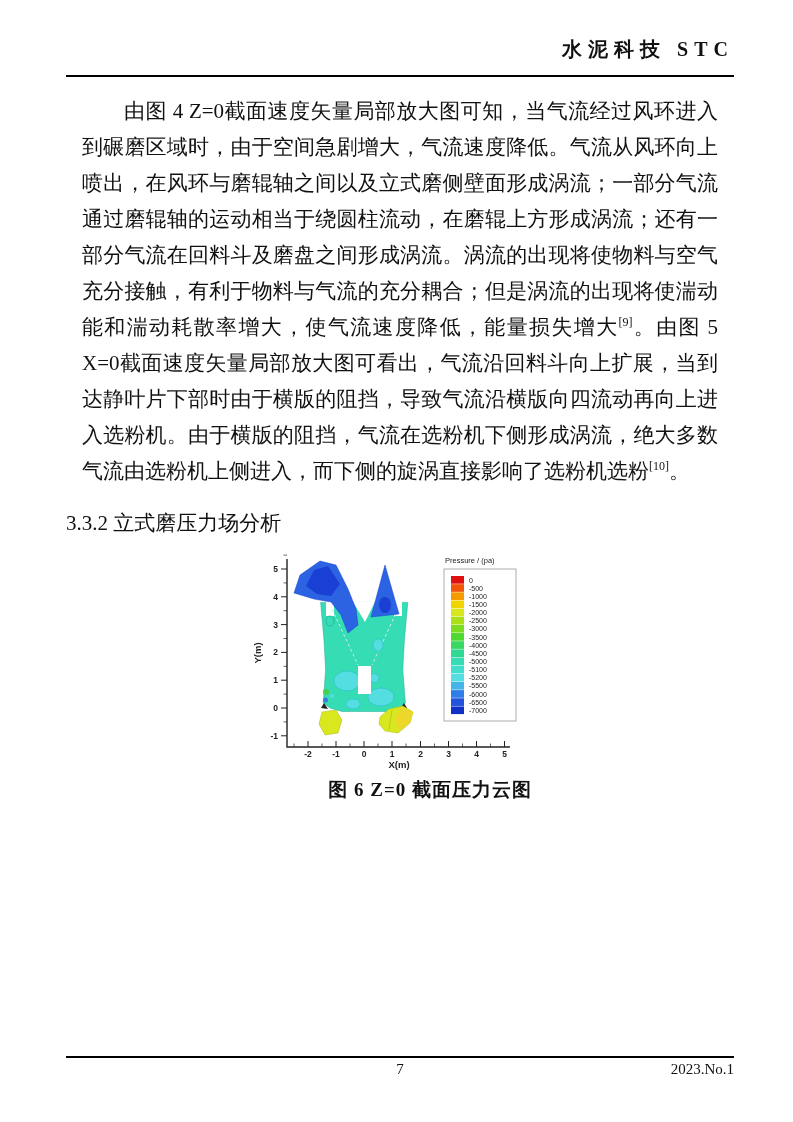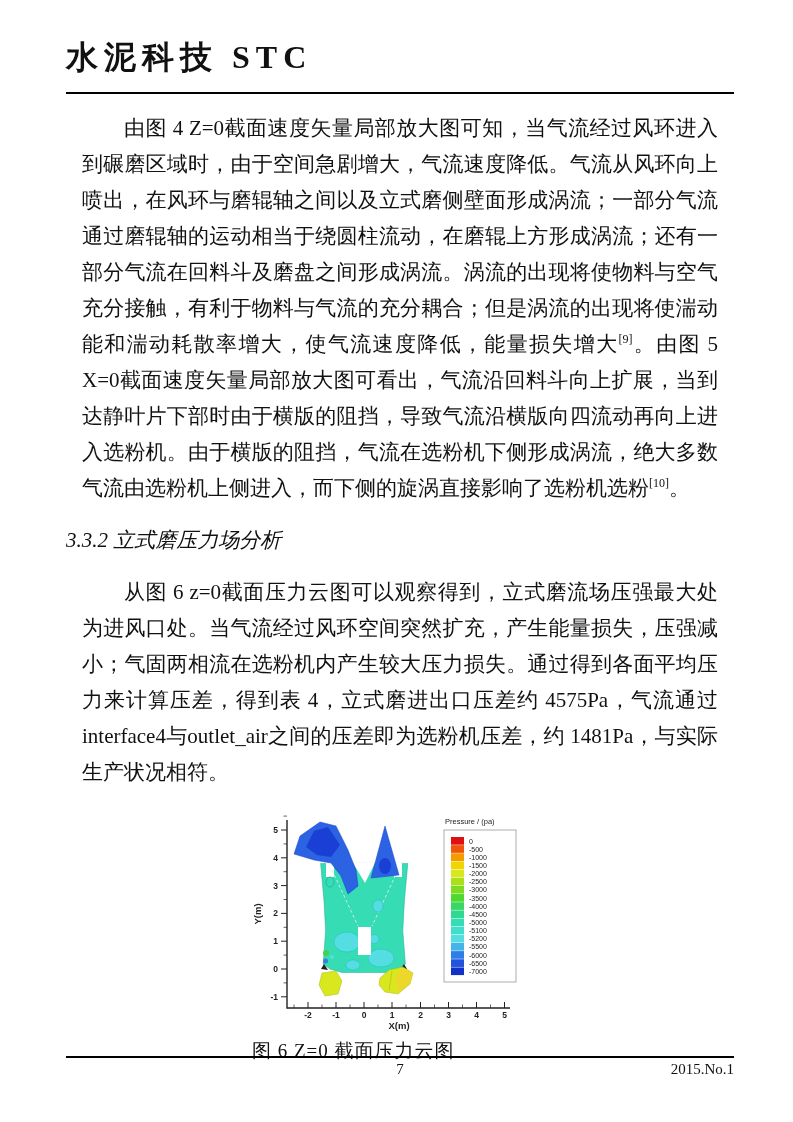--- a/index.html
+++ b/index.html
@@ -7,22 +7,22 @@
     position:relative;
     width:793px;height:1122px;
     background:#ffffff;
     box-sizing:border-box;
     padding:36px 59px 0 66px;
     overflow:hidden;
     font-family:"Liberation Serif","DejaVu Serif",serif;
     color:#111;
   }
   .journal-title{
-    text-align:left;
-    font-size:32px;
+    text-align:right;
+    font-size:20px;
     font-weight:700;
     letter-spacing:6px;
     margin:0 0 12px 0;
   }
   .header-rule{
     border:none;
     border-top:2px solid #000;
     margin:0 0 6px 0;
   }
   .para{
@@ -32,36 +32,35 @@
     text-align:justify;
     text-indent:2em;
   }
   .section-heading{
     margin:4px 0;
     font-size:21px;
     line-height:36px;
     text-indent:0;
     text-align:left;
     font-weight:400;
-    font-style:italic;
   }
   sup.ref{
     font-size:12px;
     line-height:0;
   }
   .figure-wrap{
     margin:4px 0 0 186px;
     width:280px;
   }
   .figure-caption{
     width:280px;
     margin:0 0 0 186px;
-    text-align:left;
+    text-align:right;
     font-size:19px;
-    font-weight:400;
+    font-weight:700;
     letter-spacing:1px;
   }
   .footer{
     position:absolute;
     left:66px;right:59px;top:1056px;
     border-top:2.5px solid #000;
     font-size:15px;
   }
   .footer-inner{position:relative;padding-top:3px;text-align:center;}
   .footer-issue{position:absolute;right:0;top:3px;}
@@ -73,21 +72,20 @@
 <div class="page">
 
   <div class="journal-title">水泥科技 STC</div>
   <hr class="header-rule">
 
   <p class="para"><span>由图 4 Z=0截面速度矢量局部放大图可知，当气流经过风环进入到碾磨区域时，由于空间急剧增大，气流速度降低。气流从风环向上喷出，在风环与磨辊轴之间以及立式磨侧壁面形成涡流；一部分气流通过磨辊轴的运动相当于绕圆柱流动，在磨辊上方形成涡流；还有一部分气流在回料斗及磨盘之间形成涡流。涡流的出现将使物料与空气充分接触，有利于物料与气流的充分耦合；但是涡流的出现将使湍动能和湍动耗散率增大，使气流速度降低，能量损失增大</span><sup class="ref">[9]</sup><span>。由图 5 X=0截面速度矢量局部放大图可看出，气流沿回料斗向上扩展，当到达静叶片下部时由于横版的阻挡，导致气流沿横版向四流动再向上进入选粉机。由于横版的阻挡，气流在选粉机下侧形成涡流，绝大多数气流由选粉机上侧进入，而下侧的旋涡直接影响了选粉机选粉</span><sup class="ref">[10]</sup><span>。</span></p>
 
   <p class="para section-heading">3.3.2 立式磨压力场分析</p>
 
 
-  <p class="para">从图 6 z=0截面压力云图可以观察得到，立式磨流场压强最大处为进风口处。当气流经过风环空间突然扩充，产生能量损失，压强减小；气固两相流在选粉机内产生较大压力损失。通过得到各面平均压力来计算压差，得到表 4，立式磨进出口压差约 4575Pa，气流通过interface4与outlet_air之间的压差即为选粉机压差，约 1481Pa，与实际生产状况相符。</p>
 
   <div class="figure-wrap">
     <svg width="280" height="228" viewBox="0 0 280 228">
 
       <g>
         <path d="M35 14V202H258" fill="none" stroke="#222" stroke-width="1.4"></path>
         <path d="M56 202V196M84 202V196M112 202V196M140 202V196M168.5 202V196M196.5 202V196M224.5 202V196M252.5 202V196" stroke="#222" stroke-width="1"></path>
         <path d="M70 202V198.5M98 202V198.5M126 202V198.5M154 202V198.5M182.5 202V198.5M210.5 202V198.5M238.5 202V198.5M42 202V198.5" stroke="#222" stroke-width="0.7"></path>
         <path d="M35 24H29M35 51.8H29M35 79.6H29M35 107.4H29M35 135.2H29M35 163H29M35 190.8H29" stroke="#222" stroke-width="1"></path>
         <path d="M35 10.1H31.5M35 37.9H31.5M35 65.7H31.5M35 93.5H31.5M35 121.3H31.5M35 149.1H31.5M35 176.9H31.5" stroke="#222" stroke-width="0.7"></path>
@@ -193,17 +191,17 @@
         </g>
       </g>
     </svg>
   </div>
 
   <div class="figure-caption">图 6 Z=0 截面压力云图</div>
 
   <div class="footer">
     <div class="footer-inner">
       <span>7</span>
-      <span class="footer-issue">2015.No.1</span>
+      <span class="footer-issue">2023.No.1</span>
     </div>
   </div>
 
 </div>
 
 </body></html>

